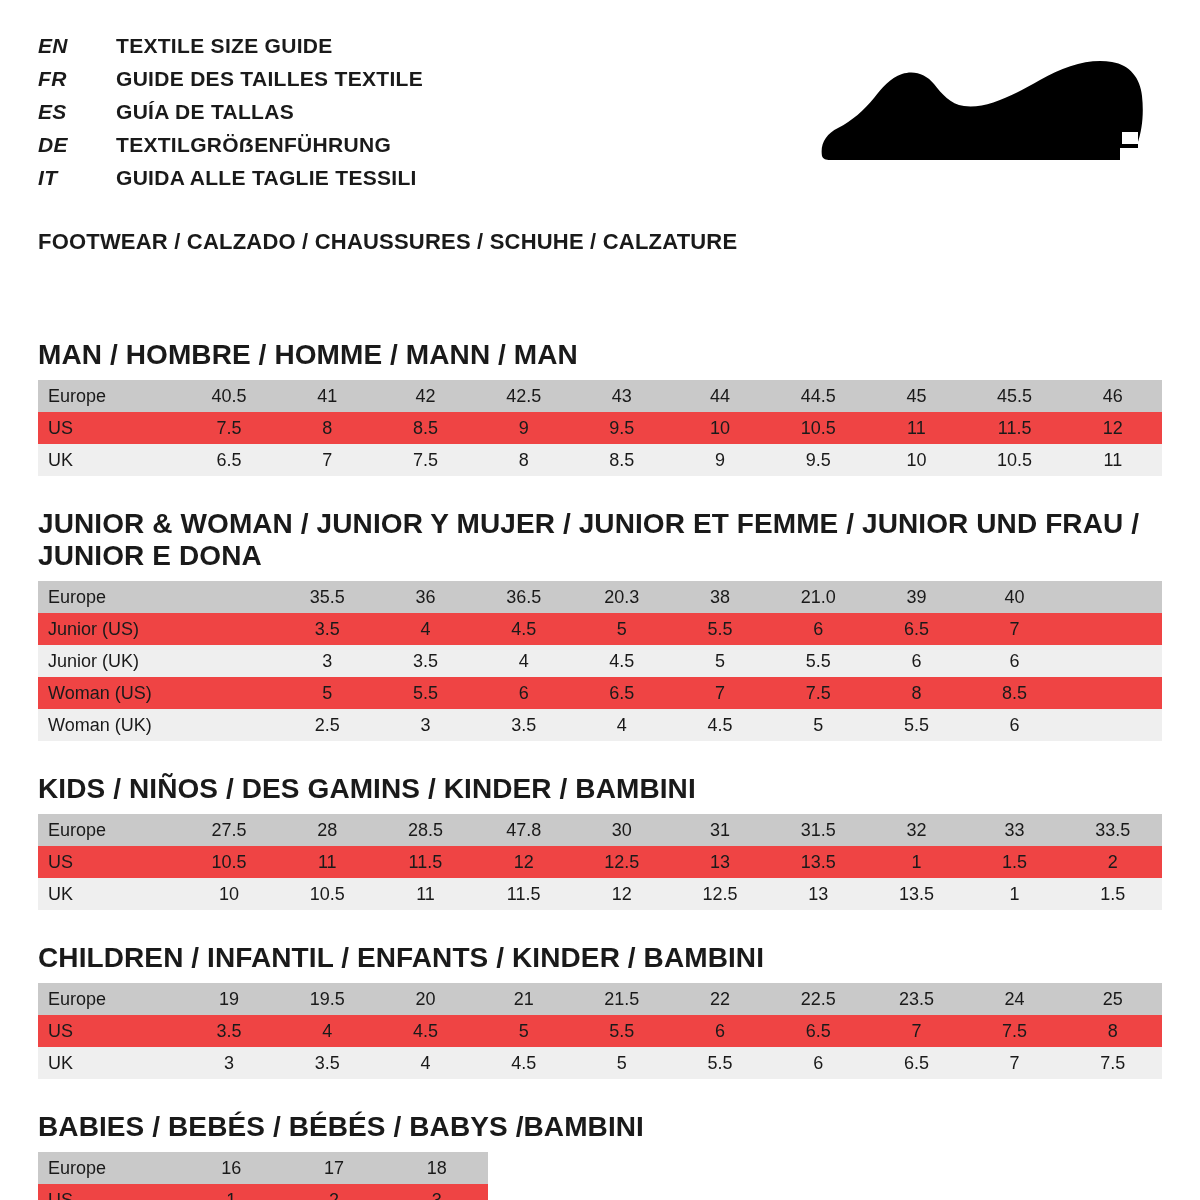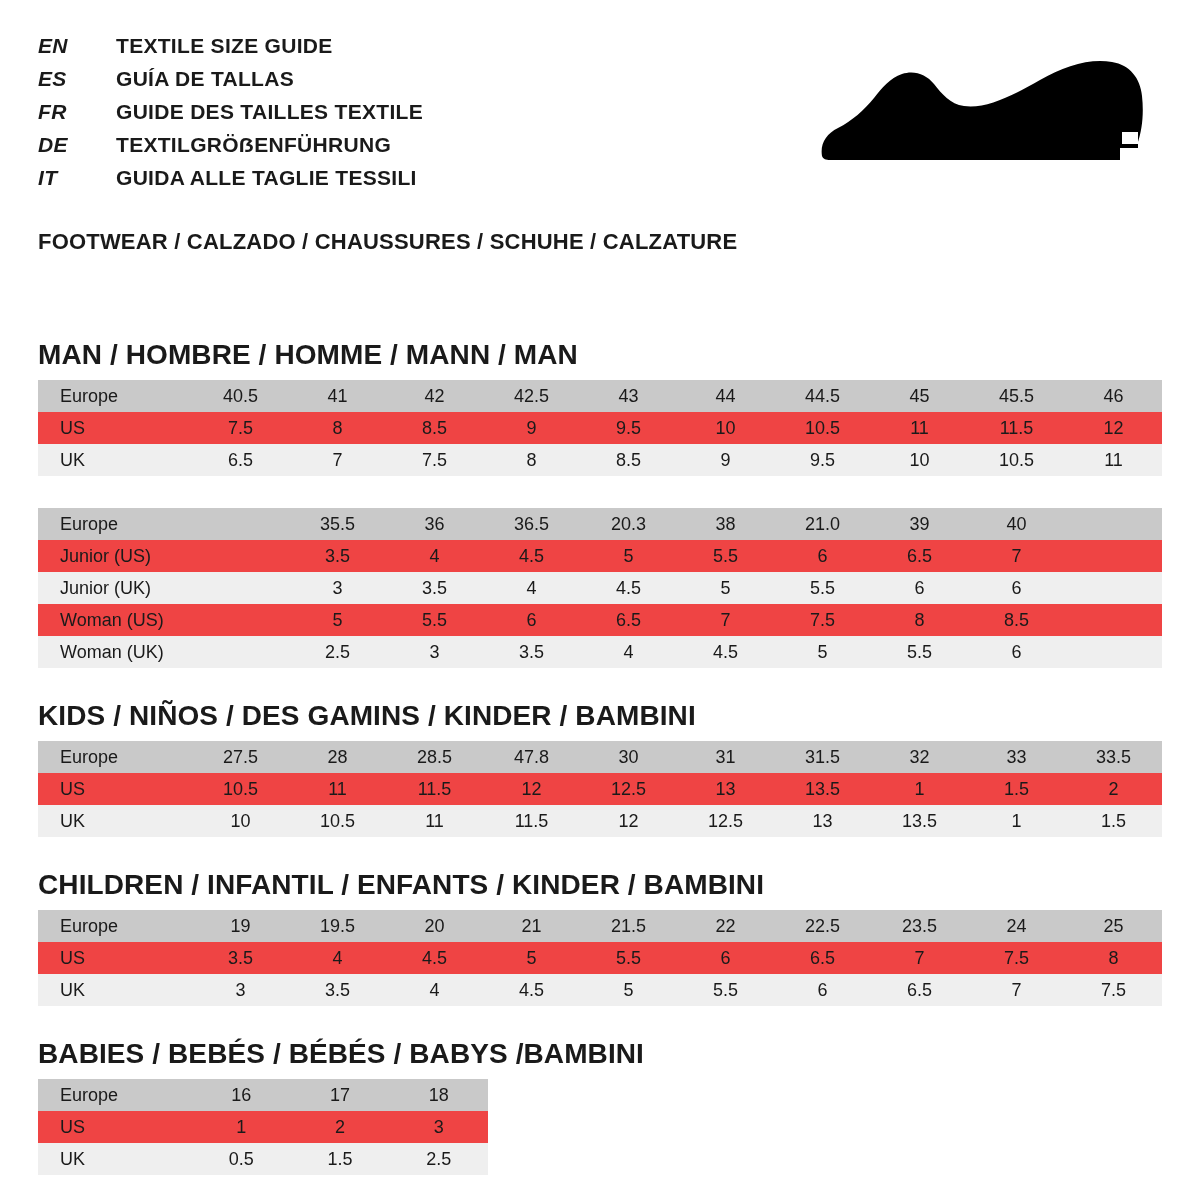--- a/index.html
+++ b/index.html
@@ -97,21 +97,21 @@
   table.size-table td {
     height: 32px;
     padding: 0;
     text-align: center;
     vertical-align: middle;
     font-weight: normal;
     color: #1a1a1a;
   }
   table.size-table td.rowlabel {
     text-align: left;
-    padding-left: 22px;
+    padding-left: 10px;
     width: 132px;
   }
   tr.head td {
     background: #c9c9c9;
     font-weight: normal;
   }
   tr.odd td {
     background: #ef4444;
   }
   tr.even td {
@@ -123,26 +123,26 @@
 
 <div class="page">
 
   <div class="header">
     <ul class="lang-list">
       <li class="lang-row">
         <span class="lang-code">EN</span>
         <span class="lang-text">TEXTILE SIZE GUIDE</span>
       </li>
       <li class="lang-row">
+        <span class="lang-code">FR</span>
+        <span class="lang-text">GUIDE DES TAILLES TEXTILE</span>
+      </li>
+      <li class="lang-row">
         <span class="lang-code">ES</span>
         <span class="lang-text">GUÍA DE TALLAS</span>
-      </li>
-      <li class="lang-row">
-        <span class="lang-code">FR</span>
-        <span class="lang-text">GUIDE DES TAILLES TEXTILE</span>
       </li>
       <li class="lang-row">
         <span class="lang-code">DE</span>
         <span class="lang-text">TEXTILGRÖẞENFÜHRUNG</span>
       </li>
       <li class="lang-row">
         <span class="lang-code">IT</span>
         <span class="lang-text">GUIDA ALLE TAGLIE TESSILI</span>
       </li>
     </ul>
@@ -211,20 +211,21 @@
             <td>9.5</td>
             <td>10</td>
             <td>10.5</td>
             <td>11</td>
           </tr>
         </tbody>
       </table>
     </div>
 
     <div class="table-block">
+      <div class="block-title">JUNIOR &amp; WOMAN / JUNIOR Y MUJER / JUNIOR ET FEMME / JUNIOR UND FRAU / JUNIOR E DONA</div>
       <table class="size-table full">
         <tbody>
           <tr class="head">
             <td class="rowlabel">Europe</td>
             <td></td>
             <td>35.5</td>
             <td>36</td>
             <td>36.5</td>
             <td>20.3</td>
             <td>38</td>

